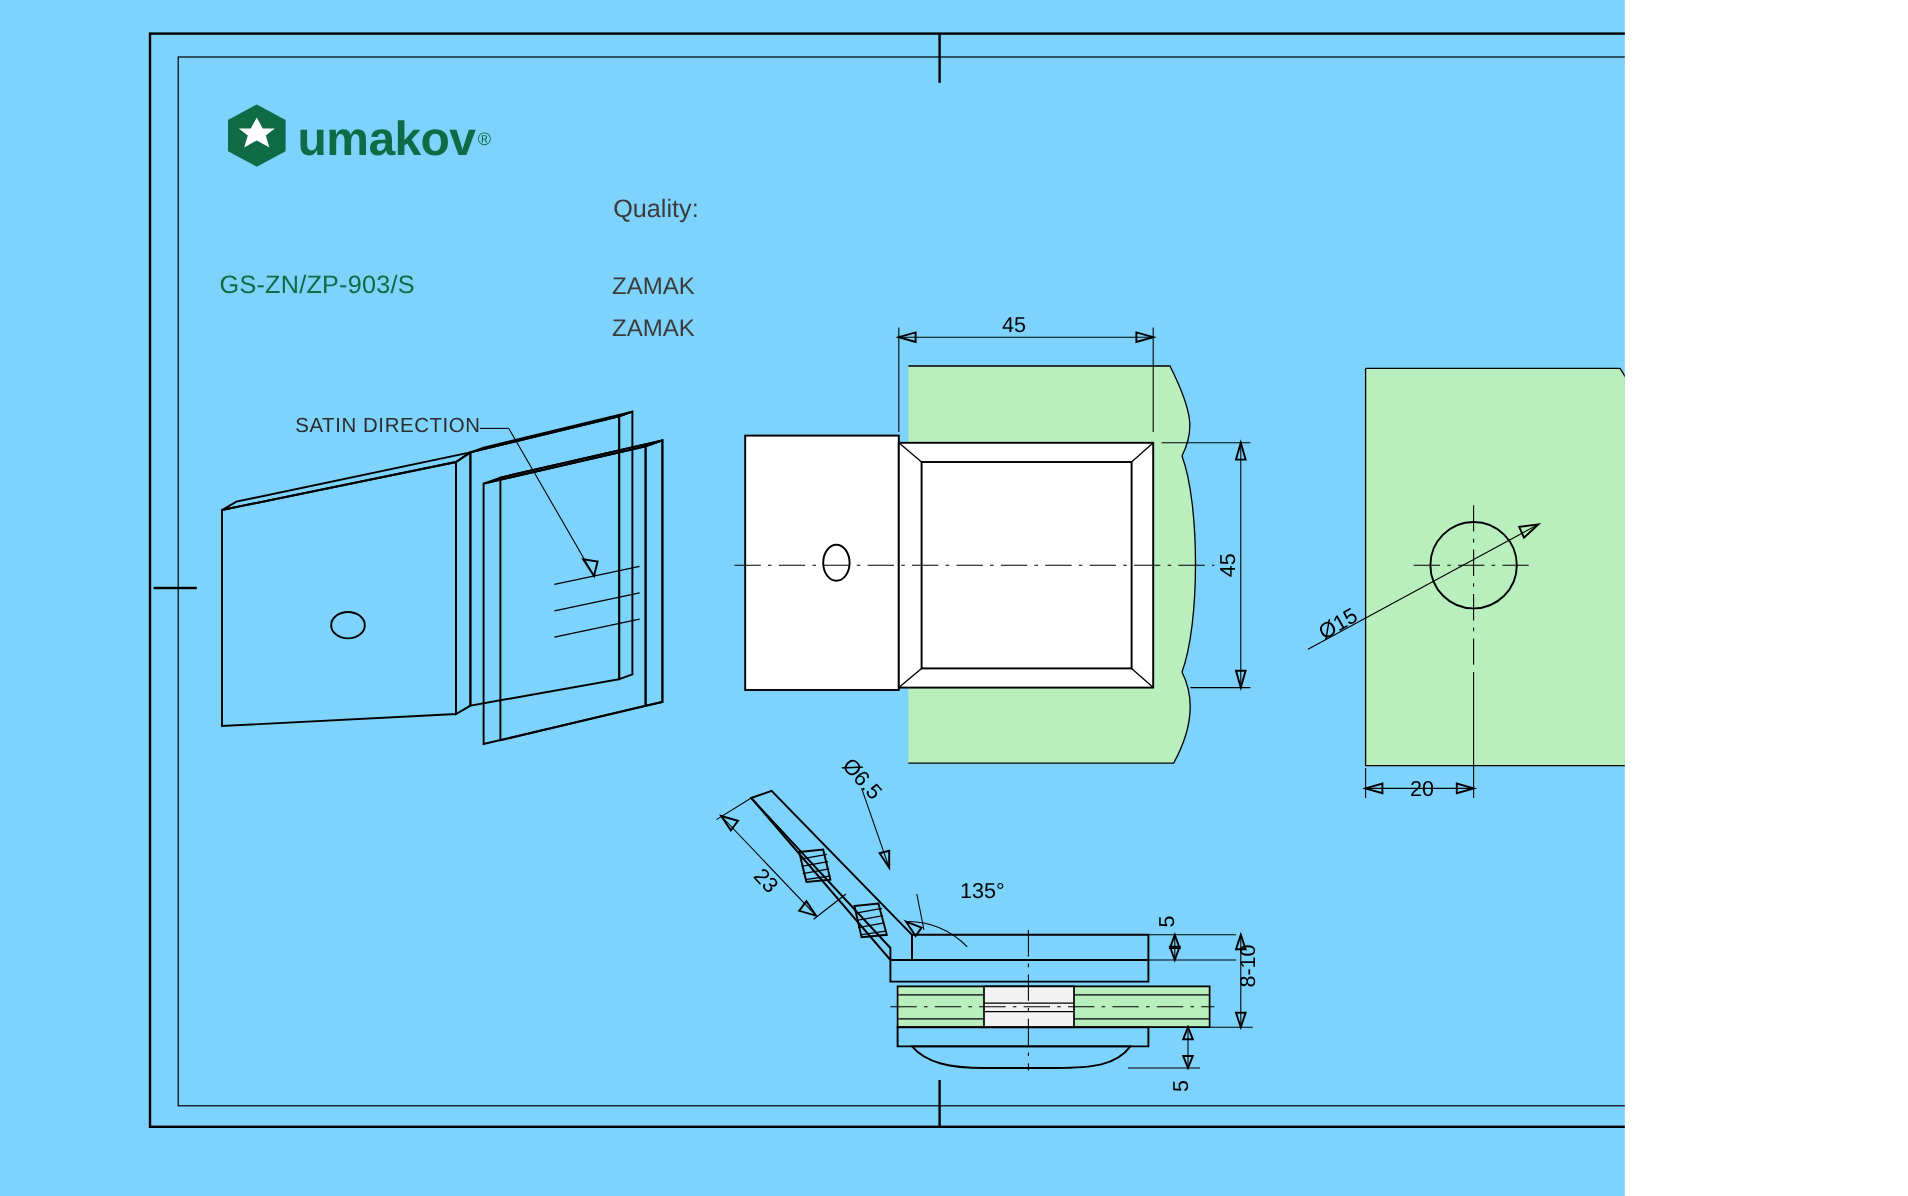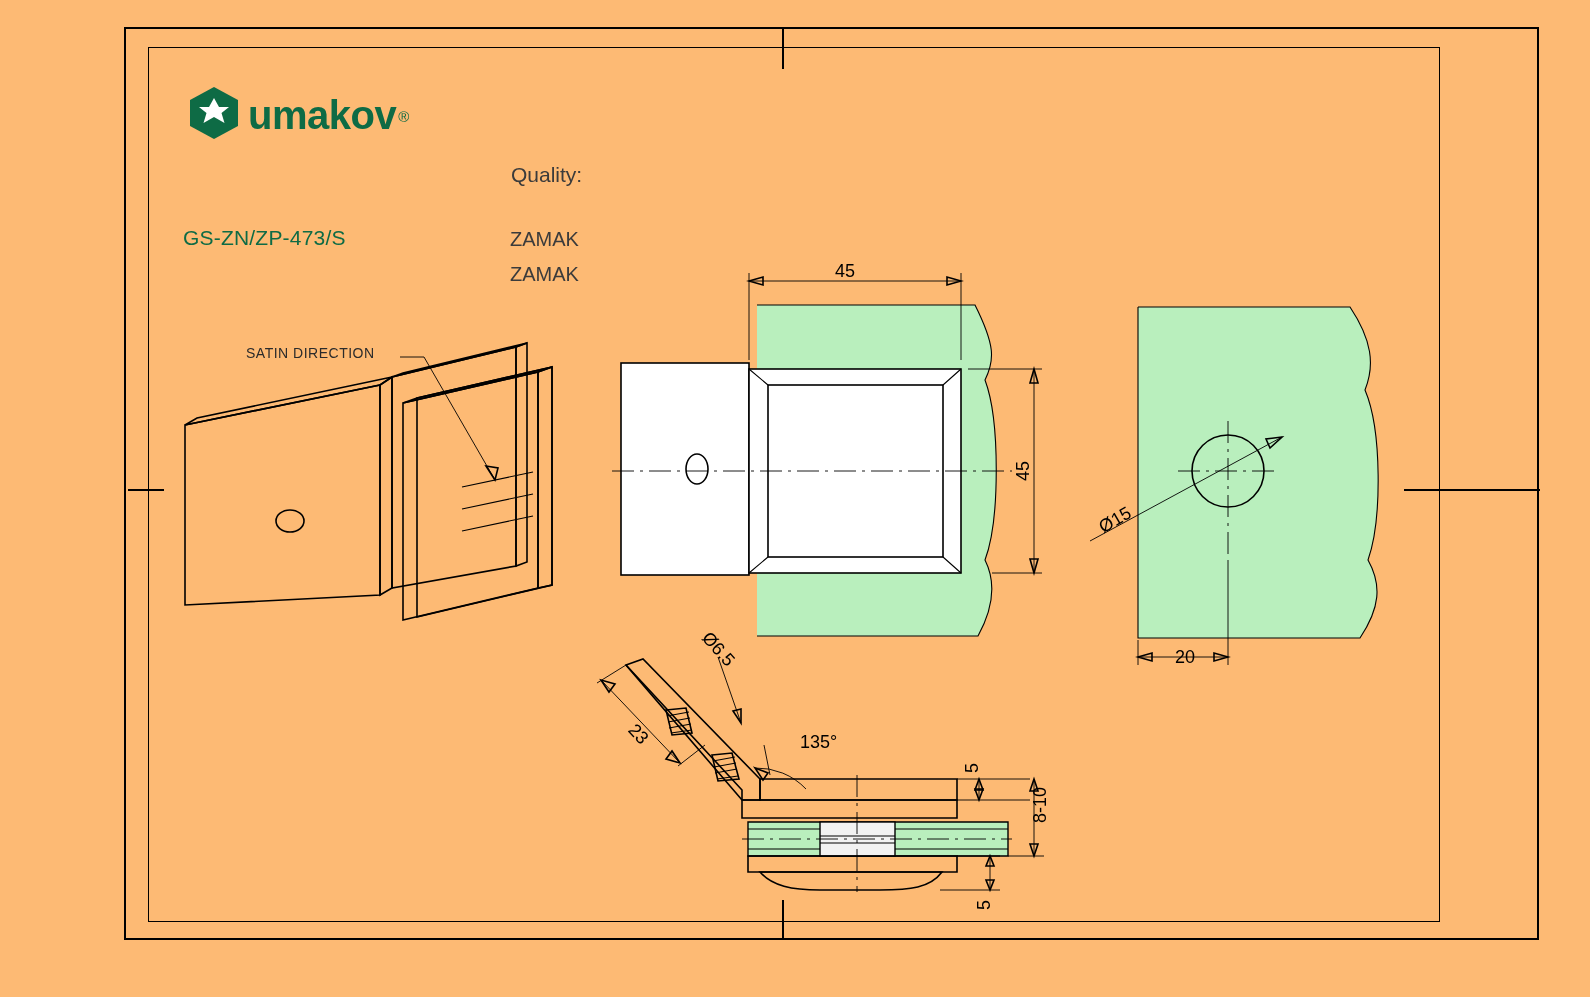--- a/index.html
+++ b/index.html
@@ -5,23 +5,23 @@
   html, body {
     margin: 0;
     padding: 0;
     background: #ffffff;
   }
   body {
     font-family: "Liberation Sans", sans-serif;
   }
   #sheet {
     position: relative;
-    width: 1590px;
+    width: 1354px;
     height: 997px;
-    background: #fdba74;
+    background: #7dd3fc;
     overflow: hidden;
   }
   .frame-outer {
     position: absolute;
     left: 124px;
     top: 27px;
     width: 1415px;
     height: 913px;
     border: 2px solid #000;
     box-sizing: border-box;
@@ -91,21 +91,21 @@
     left: 510px;
     top: 222px;
     font-size: 20px;
     color: #3b3b3b;
     line-height: 35px;
   }
   .satin-label {
     position: absolute;
     left: 246px;
     top: 345px;
-    font-size: 14px;
+    font-size: 17px;
     color: #2b2b2b;
     letter-spacing: 0.5px;
   }
 
   
   svg.draw {
     position: absolute;
     left: 0;
     top: 0;
     width: 1590px;
@@ -144,21 +144,21 @@
       <svg width="56" height="56" viewBox="0 0 56 56">
         <polygon points="28,2 52,15 52,41 28,54 4,41 4,15" fill="#0e6b45"></polygon>
         <path d="M28 13 L33 22 L43 22 L35.5 28 L38.5 38 L28 32 L17.5 38 L20.5 28 L13 22 L23 22 Z" fill="#ffffff"></path>
       </svg>
     </span>
     <span class="logo-text">umakov</span>
     <span class="logo-reg">®</span>
   </div>
 
   <div class="code-block">
-    <div>GS-ZN/ZP-473/S</div>
+    <div>GS-ZN/ZP-903/S</div>
   </div>
 
   <div class="quality-label">Quality:</div>
   <div class="quality-values">
     <div>ZAMAK</div>
     <div>ZAMAK</div>
   </div>
 
   <div class="satin-label">SATIN DIRECTION</div>
 

